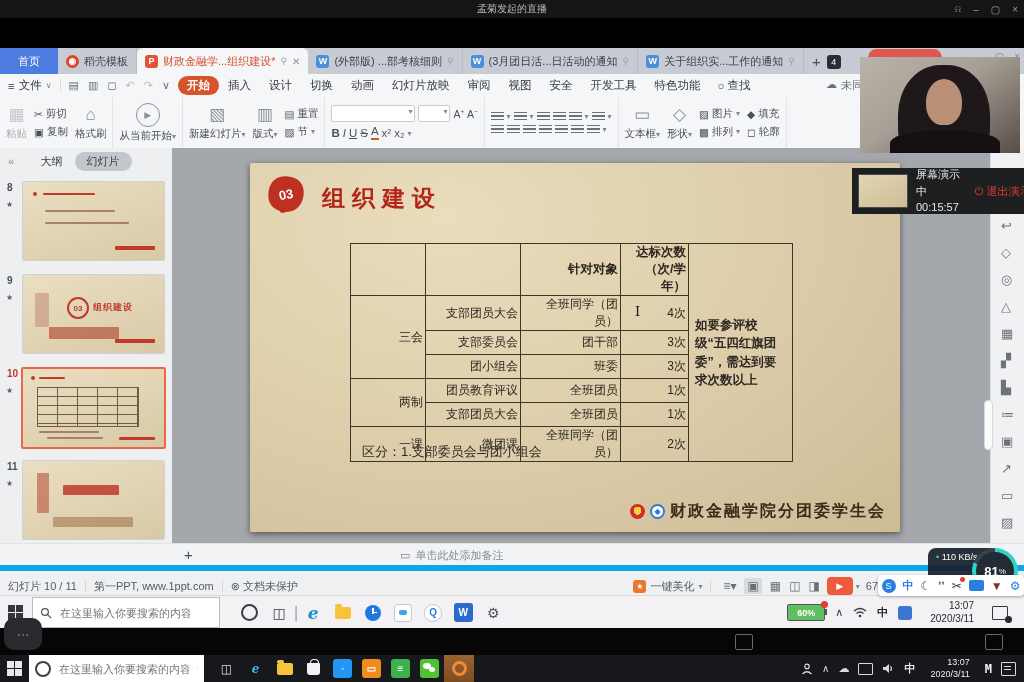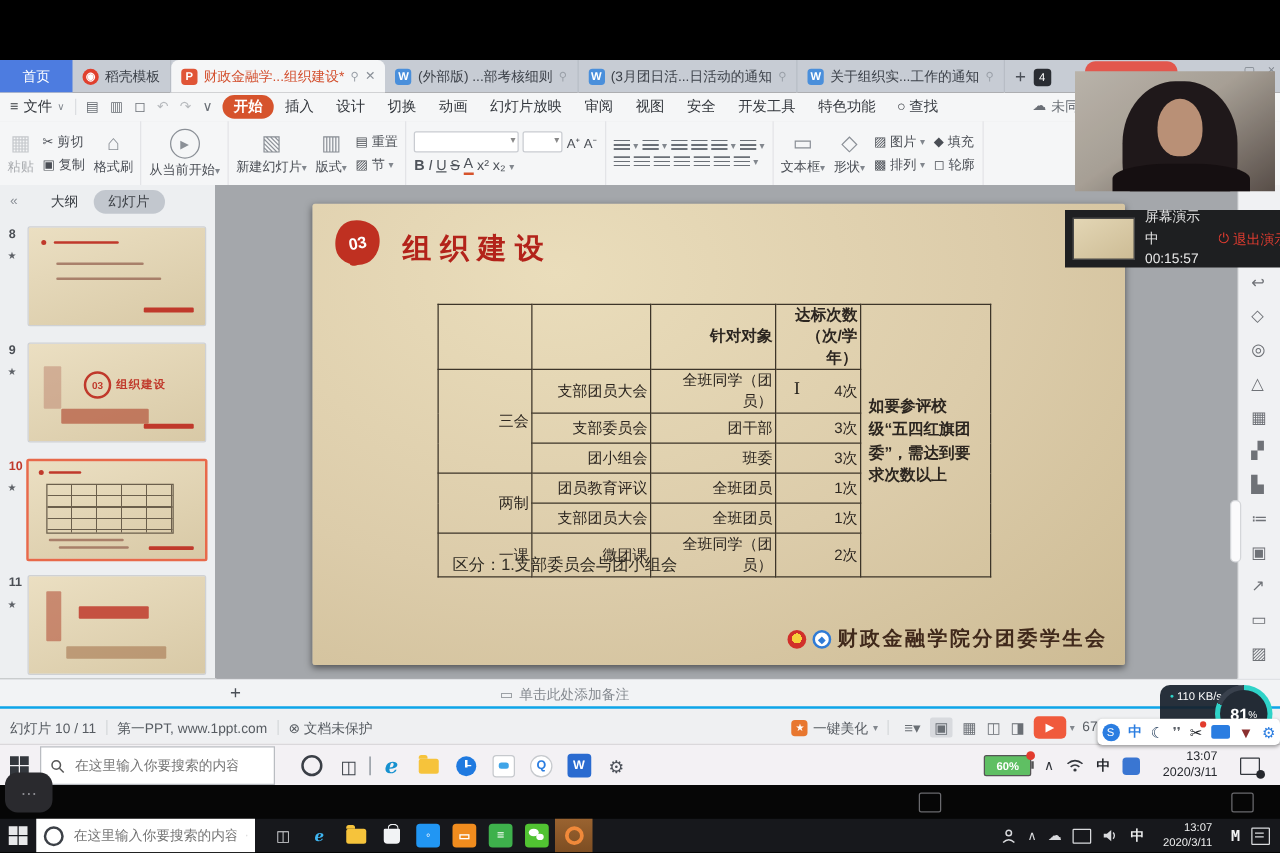--- a/index.html
+++ b/index.html
@@ -82,21 +82,21 @@
   .sfooter{position:absolute;right:14px;bottom:10px;display:flex;align-items:center;gap:5px;}
   .sfooter .txt{font-family:"DejaVu Serif",serif;font-weight:bold;color:#40291b;font-size:16px;letter-spacing:2px;}
   .logo-league{width:15px;height:15px;border-radius:50%;background:radial-gradient(circle at 50% 45%,#f6d13c 0 4px,#d1302a 4px);}
   .logo-fin{width:15px;height:15px;border-radius:50%;background:#fff;border:2px solid #2f7bd6;box-sizing:border-box;display:flex;align-items:center;justify-content:center;color:#2f7bd6;font-size:8px;}
   .ibeam{position:absolute;left:385px;top:141px;color:#1d1a15;font-size:13px;font-family:"DejaVu Serif",serif;}
   
   .sidebar{left:990px;top:148px;width:34px;height:417px;background:#f0f1f3;border-left:1px solid #dcdee1;}
   .sidebar .sic{position:absolute;left:10px;color:#6f7277;font-size:13px;}
   
   .notesbar{left:0;top:543px;width:1024px;height:22px;background:#f2f3f5;border-top:1px solid #e0e2e5;color:#84898f;font-size:11px;}
-  .statusbar{left:0;top:565px;width:1024px;height:30px;background:#eff0f2;border-top:2px solid #0ea5e9;display:flex;align-items:center;font-size:11px;color:#565b61;}
+  .statusbar{left:0;top:565px;width:1024px;height:30px;background:#eff0f2;border-top:6px solid #0ea5e9;display:flex;align-items:center;font-size:11px;color:#565b61;}
   .sb-sep{width:1px;height:12px;background:#d5d7da;margin:0 8px;}
   .viewic{font-size:12px;color:#6a6f75;margin:0 4px;}
   .viewic.sel{background:#d8dade;border-radius:2px;padding:1px 3px;}
   .playbtn{width:26px;height:18px;background:#f05a3c;border-radius:4px;color:#fff;font-size:9px;display:flex;align-items:center;justify-content:center;margin:0 3px;}
   
   .webcam{left:860px;top:57px;width:160px;height:96px;background:linear-gradient(145deg,#c9c2b8 0%,#b5ada2 45%,#5f544e 100%);z-index:40;overflow:hidden;filter:brightness(.92);}
   .hair{position:absolute;left:38px;top:8px;width:92px;height:108px;background:#221a1c;border-radius:46% 46% 40% 40%;}
   .face{position:absolute;left:66px;top:22px;width:36px;height:46px;background:#c99d80;border-radius:50% 50% 44% 44%;}
   .body{position:absolute;left:30px;top:74px;width:110px;height:30px;background:#171012;border-radius:40% 40% 0 0;}
   .sharebar{left:852px;top:168px;width:172px;height:46px;background:#1e1f21;z-index:41;display:flex;align-items:center;gap:8px;padding-left:6px;box-sizing:border-box;}
@@ -132,20 +132,29 @@
   .activeapp{width:30px;height:27px;background:linear-gradient(#9a6330,#7c4d22);display:flex;align-items:center;justify-content:center;}
   .ring{width:15px;height:15px;border-radius:50%;border:3px solid #f0893a;box-sizing:border-box;}
   .ime{color:#23262b;font-weight:bold;font-size:11px;}
   input.ph{border:none;outline:none;background:transparent;font-size:11px;width:130px;font-family:"Liberation Sans",sans-serif;color:#444;}
 </style>
 </head>
 <body>
 
 <div class="screen">
 
+  <div class="abs titlebar">
+    <span>孟菊发起的直播</span>
+    <span class="tb-controls">
+      <span>⍾</span>
+      <span>–</span>
+      <span>▢</span>
+      <span>×</span>
+    </span>
+  </div>
 
   <div class="abs wctl">
     <span>▢</span>
     <span>×</span>
   </div>
 
   <div class="abs tabbar">
     <div class="tab-home">首页</div>
     <div class="tab">
       <span class="ficon docer">◉</span>

